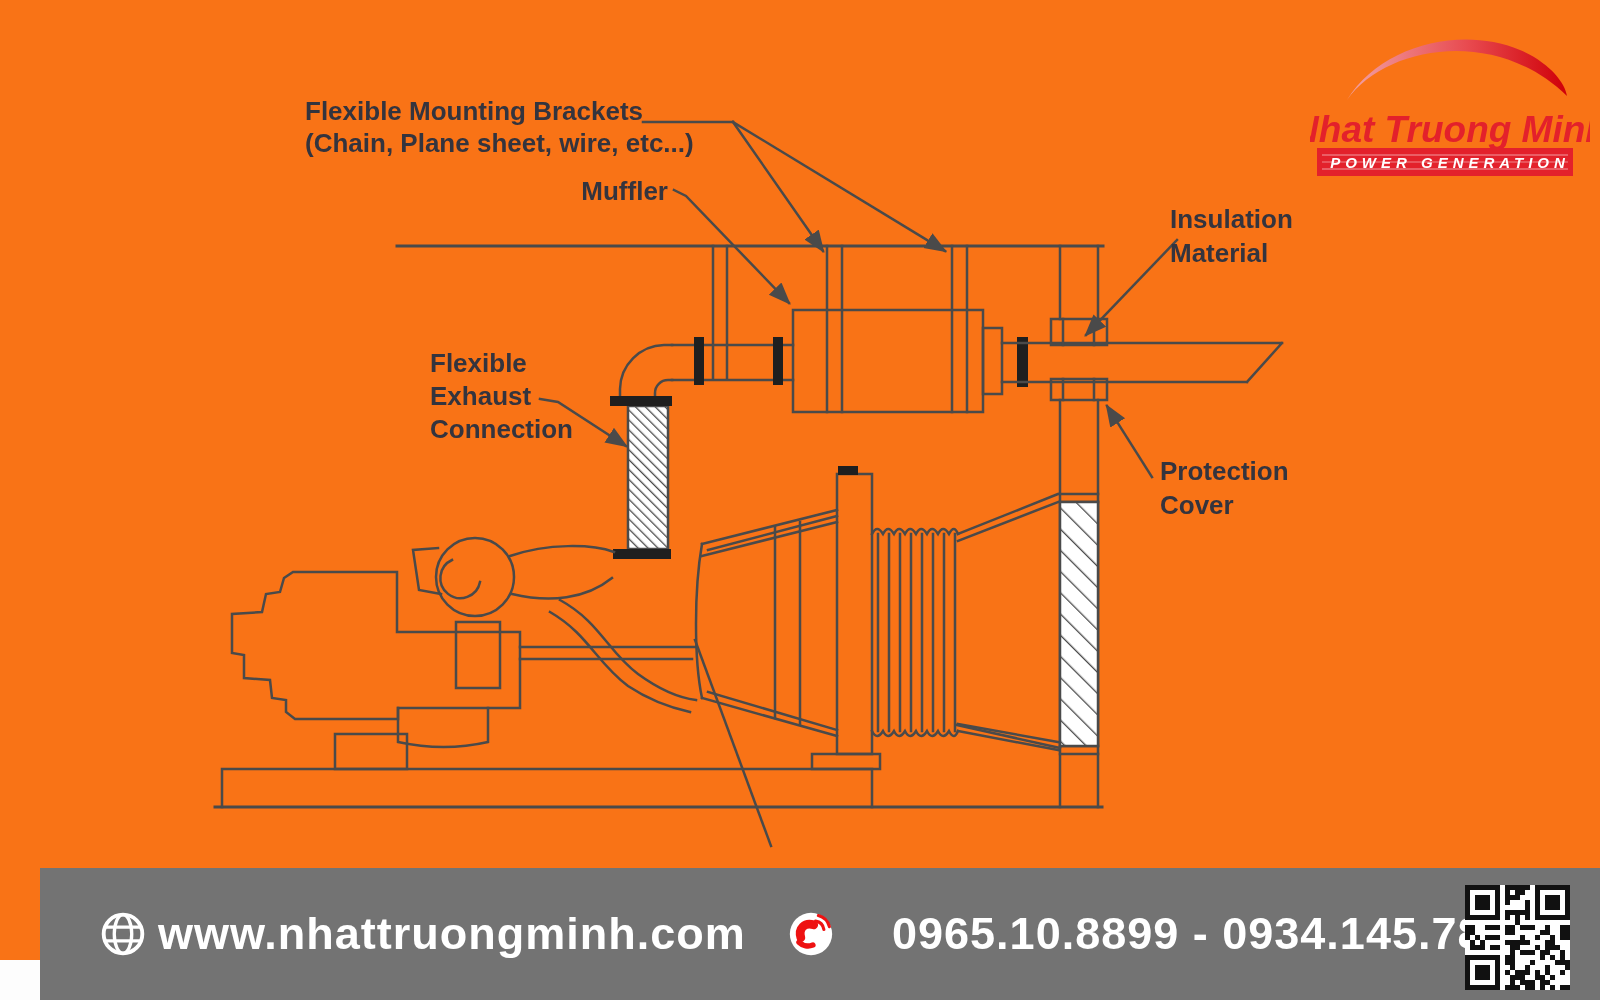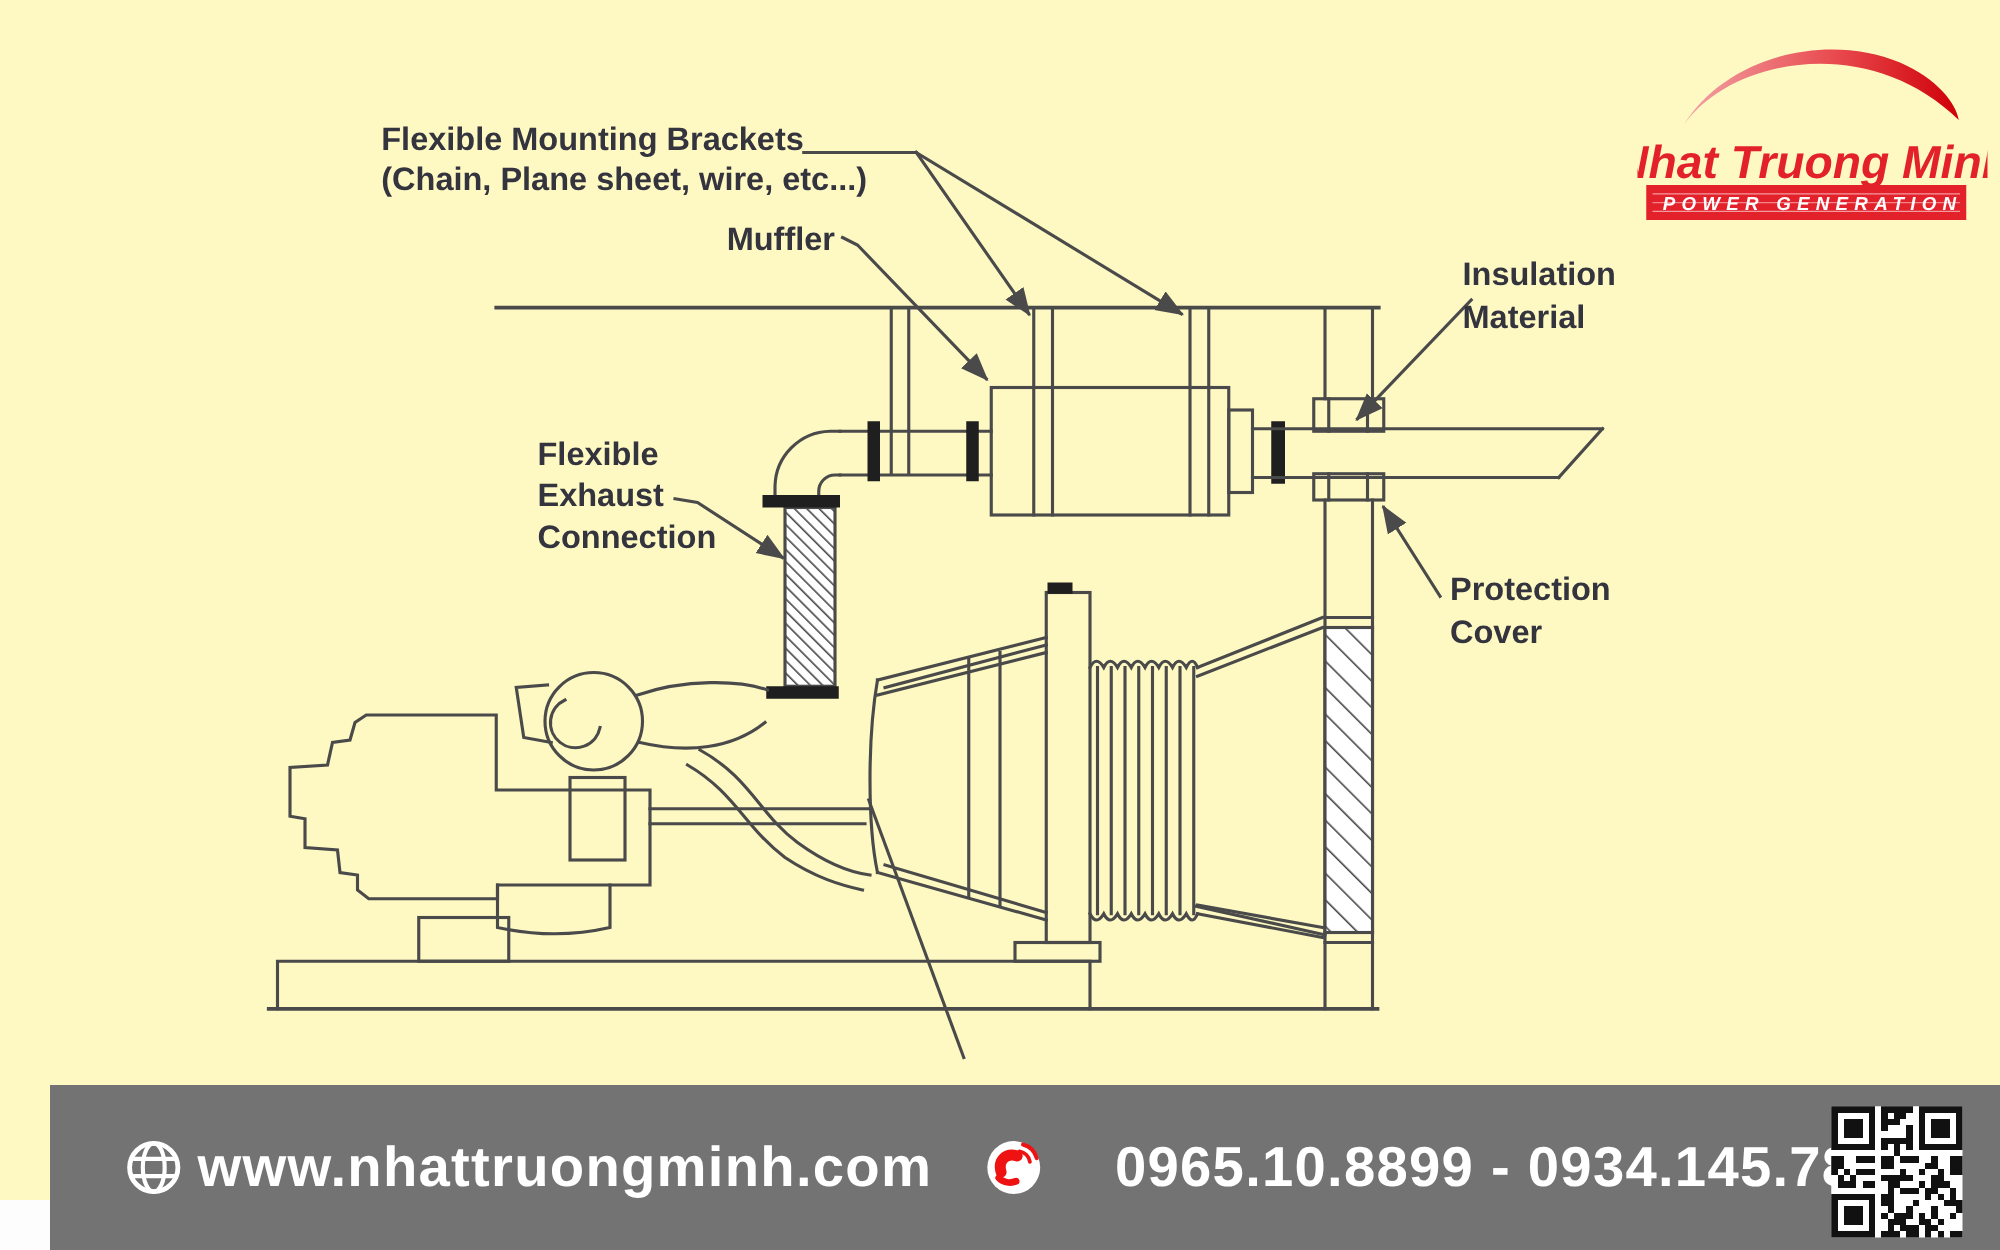--- a/index.html
+++ b/index.html
@@ -1,20 +1,20 @@
 <!DOCTYPE html>
 <html><head>
 <meta charset="utf-8">
 <style>
   html,body{margin:0;padding:0;}
   body{
     width:1600px;height:1000px;position:relative;background:#fdfdfd;
     font-family:"Liberation Sans",sans-serif;overflow:hidden;
   }
-  .canvas{position:absolute;left:0;top:0;width:1600px;height:960px;background:#fef9c3;}
+  .canvas{position:absolute;left:0;top:0;width:1600px;height:960px;background:#f97316;}
   .diagram-svg{position:absolute;left:0;top:0;}
   .diagram-svg text{
     font-family:"Liberation Sans",sans-serif;font-weight:bold;font-size:26px;fill:#34343e;
   }
   
   .logo{position:absolute;left:1310px;top:38px;width:280px;height:145px;}
   .logo-name{
     font-family:"Liberation Sans",sans-serif;font-weight:bold;font-style:italic;
     font-size:37px;fill:#e3212b;letter-spacing:0px;
   }

